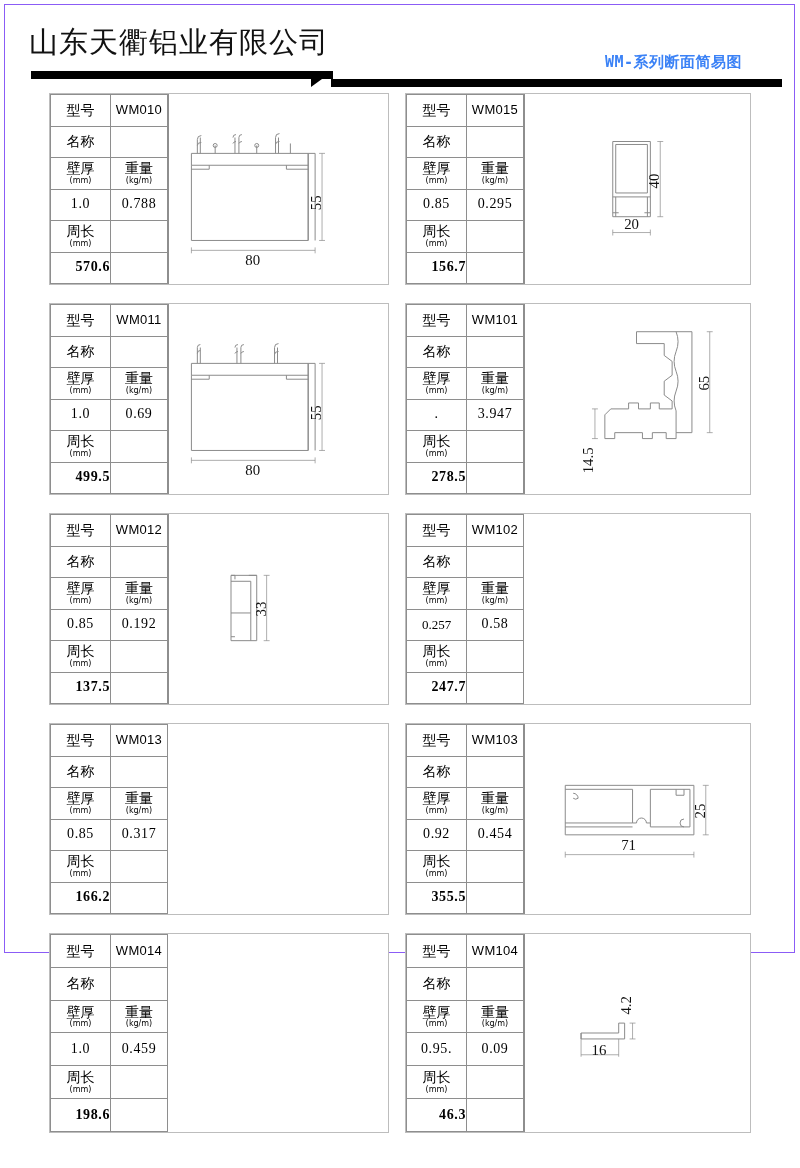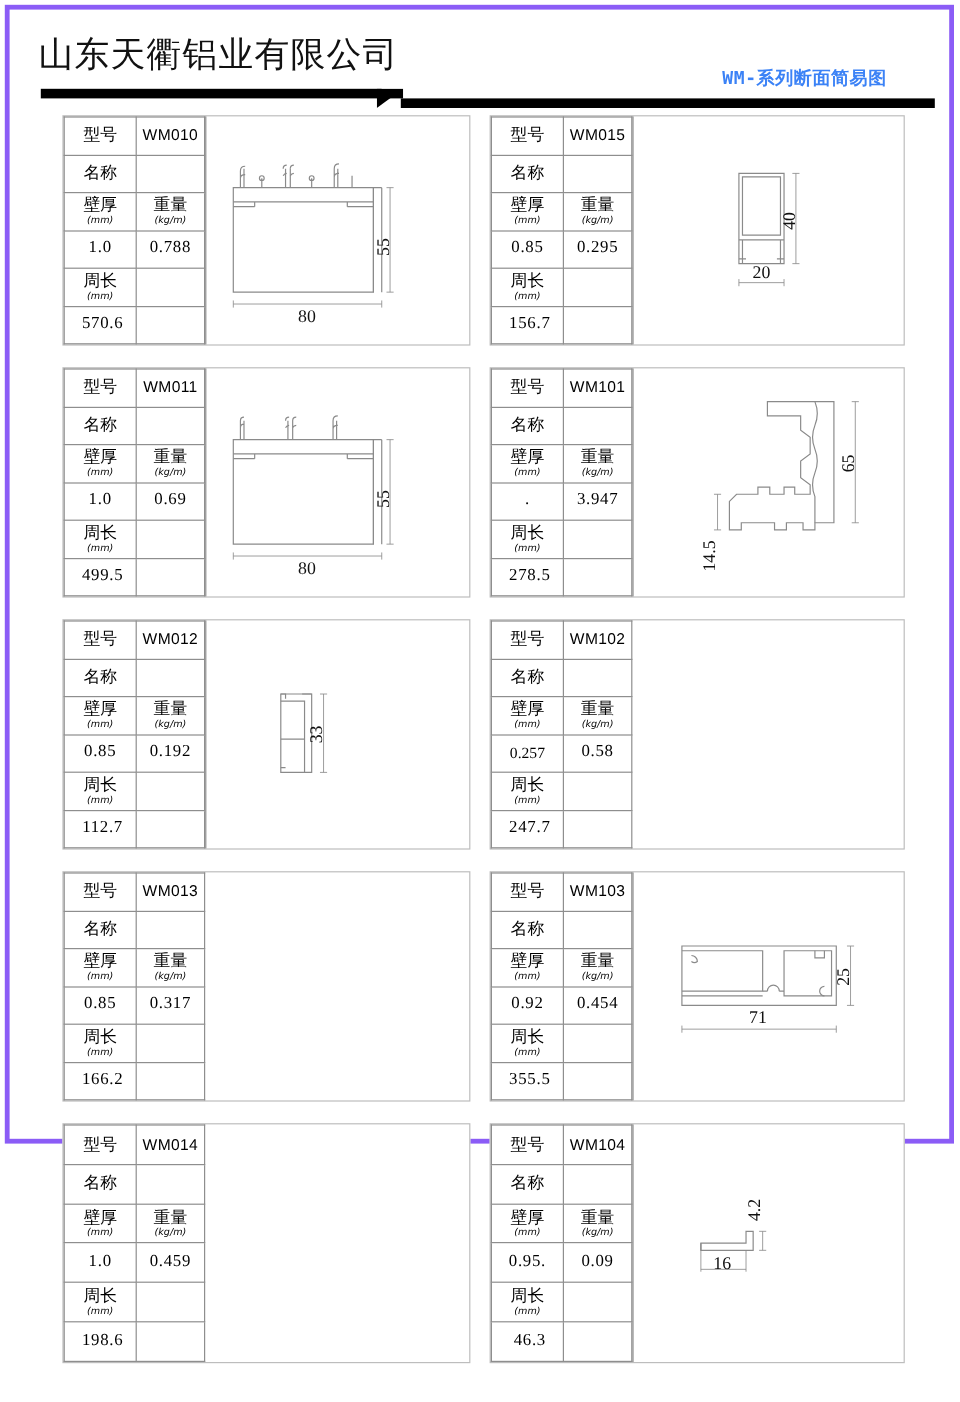--- a/index.html
+++ b/index.html
@@ -15,21 +15,21 @@
     position: relative;
     overflow: hidden;
   }
 
   #page {
     position: absolute;
     left: 4px;
     top: 4px;
     width: 791px;
     height: 949px;
-    border: 4px solid #8b5cf6;
+    border: 1px solid #8b5cf6;
     box-sizing: border-box;
     background: #fff;
   }
 
   
   .header {
     position: absolute;
     left: 0; top: 0;
     width: 100%;
     height: 84px;
@@ -152,25 +152,25 @@
     font-size: 13px;
     letter-spacing: 0.3px;
   }
   .spec td.blank { }
   .unit {
     display: block;
     font-size: 8px;
     line-height: 1;
     margin-top: 1px;
     font-family: "DejaVu Sans", "Liberation Sans", sans-serif;
-    font-style: italic;
   }
   td.span2 {
-    text-align: center;
+    text-align: right;
     padding-left: 4px;
+    font-weight: bold;
   }
 
   
   .draw {
     position: absolute;
     left: 118px;
     top: 0;
     right: 0;
     bottom: 0;
     border-left: 1px solid #8e8e8e;
@@ -417,21 +417,21 @@
         </tr>
         <tr>
           <td class="val">0.85</td>
           <td class="val">0.192</td>
         </tr>
         <tr>
           <td class="lbl"><span>周长</span><span class="unit">(mm)</span></td>
           <td class="blank"></td>
         </tr>
         <tr>
-          <td class="val span2">112.7</td>
+          <td class="val span2">137.5</td>
           <td class="blank"></td>
         </tr>
       </tbody>
         </table>
       <div class="draw">
         <svg viewBox="0 0 220 192" preserveAspectRatio="xMidYMid meet">
           <path class="pline" d="M62,62 L88,62 L88,128 L62,128 Z"></path>
           <path class="pline" d="M62,68 L82,68 L82,128"></path>
           <path class="pline" d="M62,100 L82,100"></path>
           <path class="pline" d="M62,62 L66,62 L66,66 M80,62 L88,62"></path>

